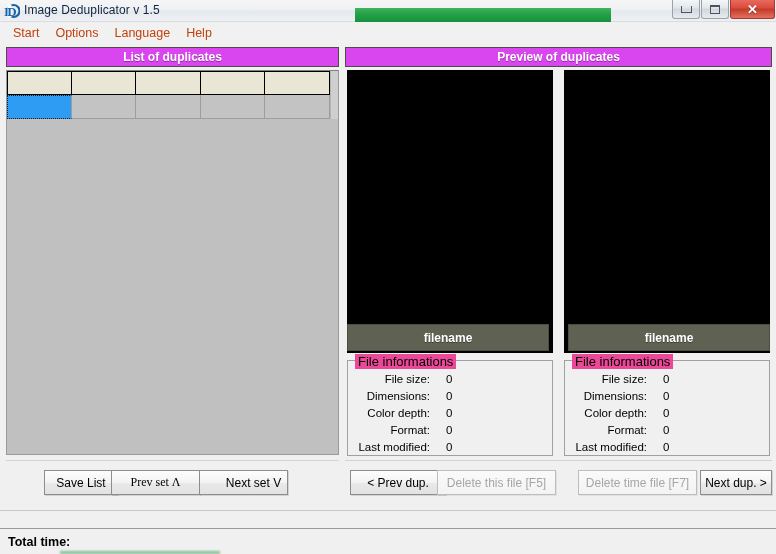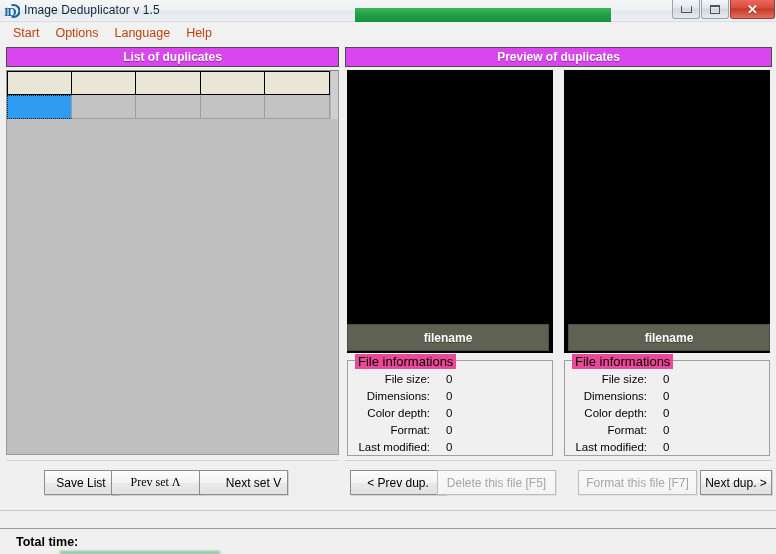--- a/index.html
+++ b/index.html
@@ -327,21 +327,21 @@
   }
   .status-bar {
     position: absolute;
     left: 0; top: 528px;
     width: 776px; height: 26px;
     background: #f0f0f0;
     border-top: 1px solid #9b9b9b;
     box-sizing: border-box;
     display: flex;
     align-items: center;
-    padding-left: 16px;
+    padding-left: 8px;
   }
   .status-text {
     font-size: 12.5px;
     font-weight: bold;
     color: #000;
     white-space: nowrap;
   }
   .bottom-green {
     position: absolute;
     left: 60px; top: 551px;
@@ -483,21 +483,21 @@
               <span class="info-value">0</span>
             </div>
           </div>
         </div>
 
       </div>
 
       <div class="right-buttons">
         <div class="btn" style="left:5px; top:9px; width:96px;">&lt; Prev dup.</div>
         <div class="btn disabled" style="left:92px; top:9px; width:119px;">Delete this file [F5]</div>
-        <div class="btn disabled" style="left:233px; top:9px; width:119px;">Format this file [F7]</div>
+        <div class="btn disabled" style="left:233px; top:9px; width:119px;">Delete time file [F7]</div>
         <div class="btn" style="left:355px; top:9px; width:72px;">Next dup. &gt;</div>
       </div>
     </div>
 
   </div>
 
   <div class="status-top"></div>
   <div class="status-bar">
     <span class="status-text">Total time:</span>
   </div>

